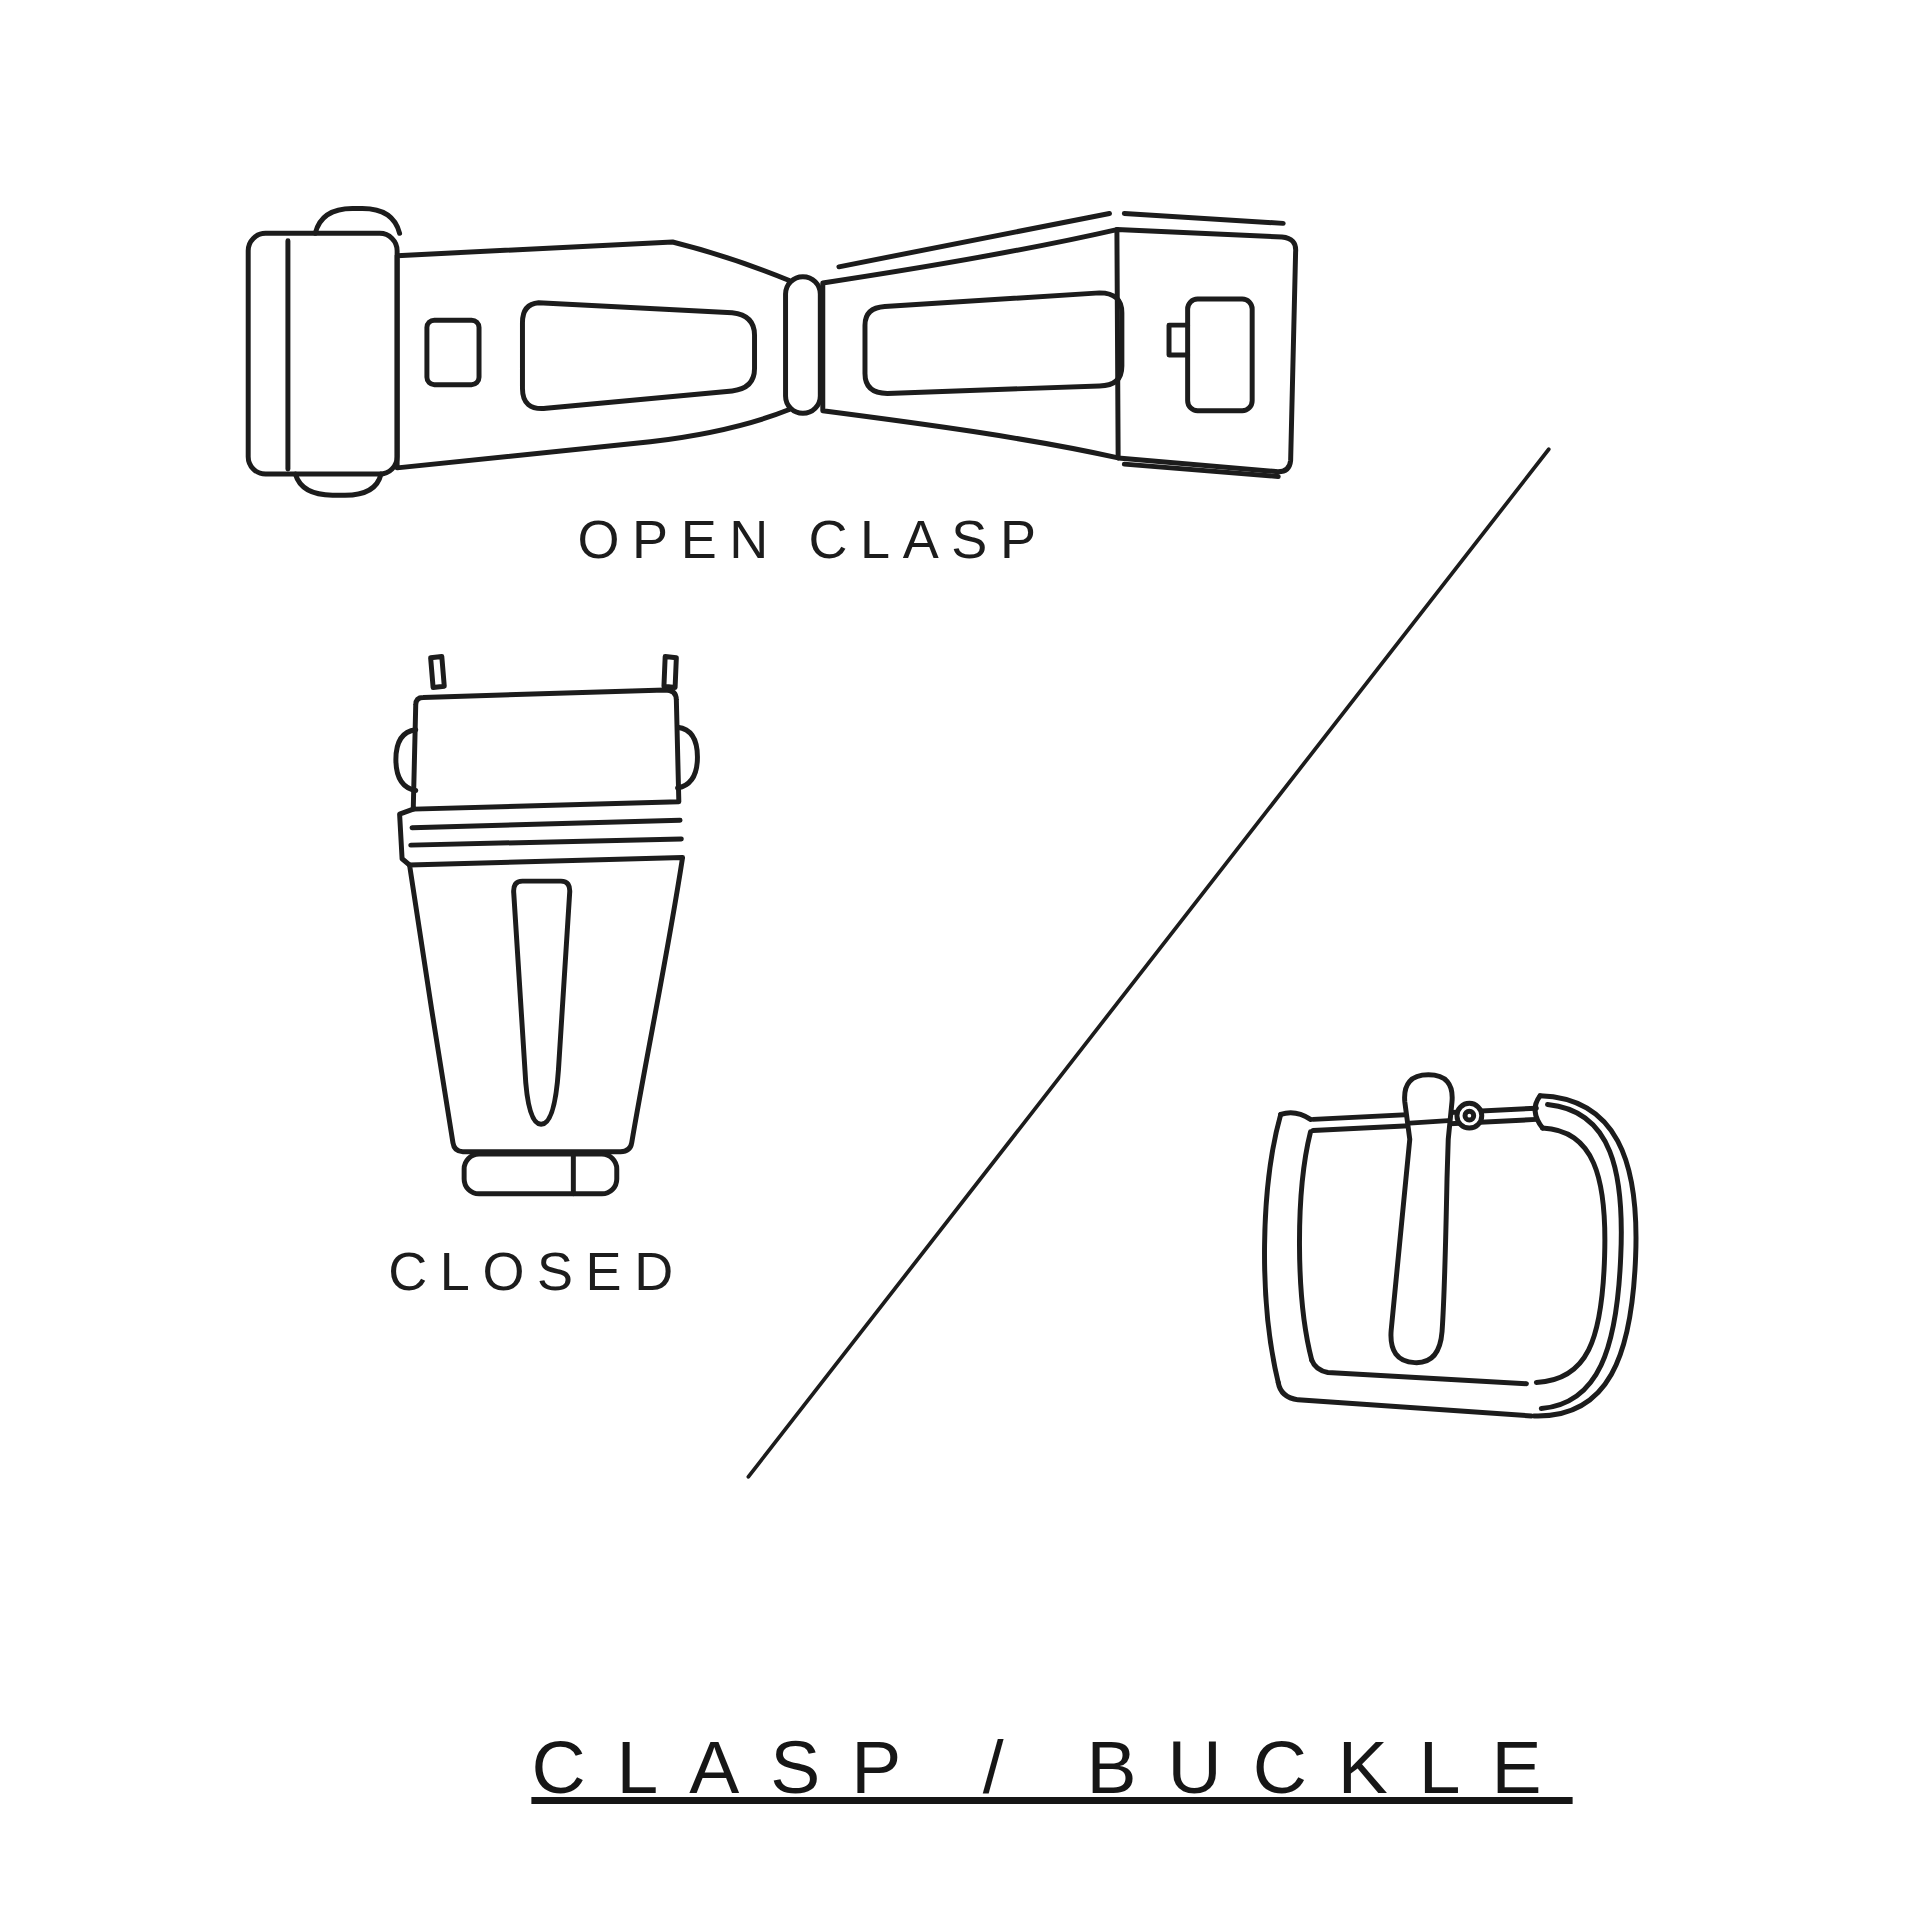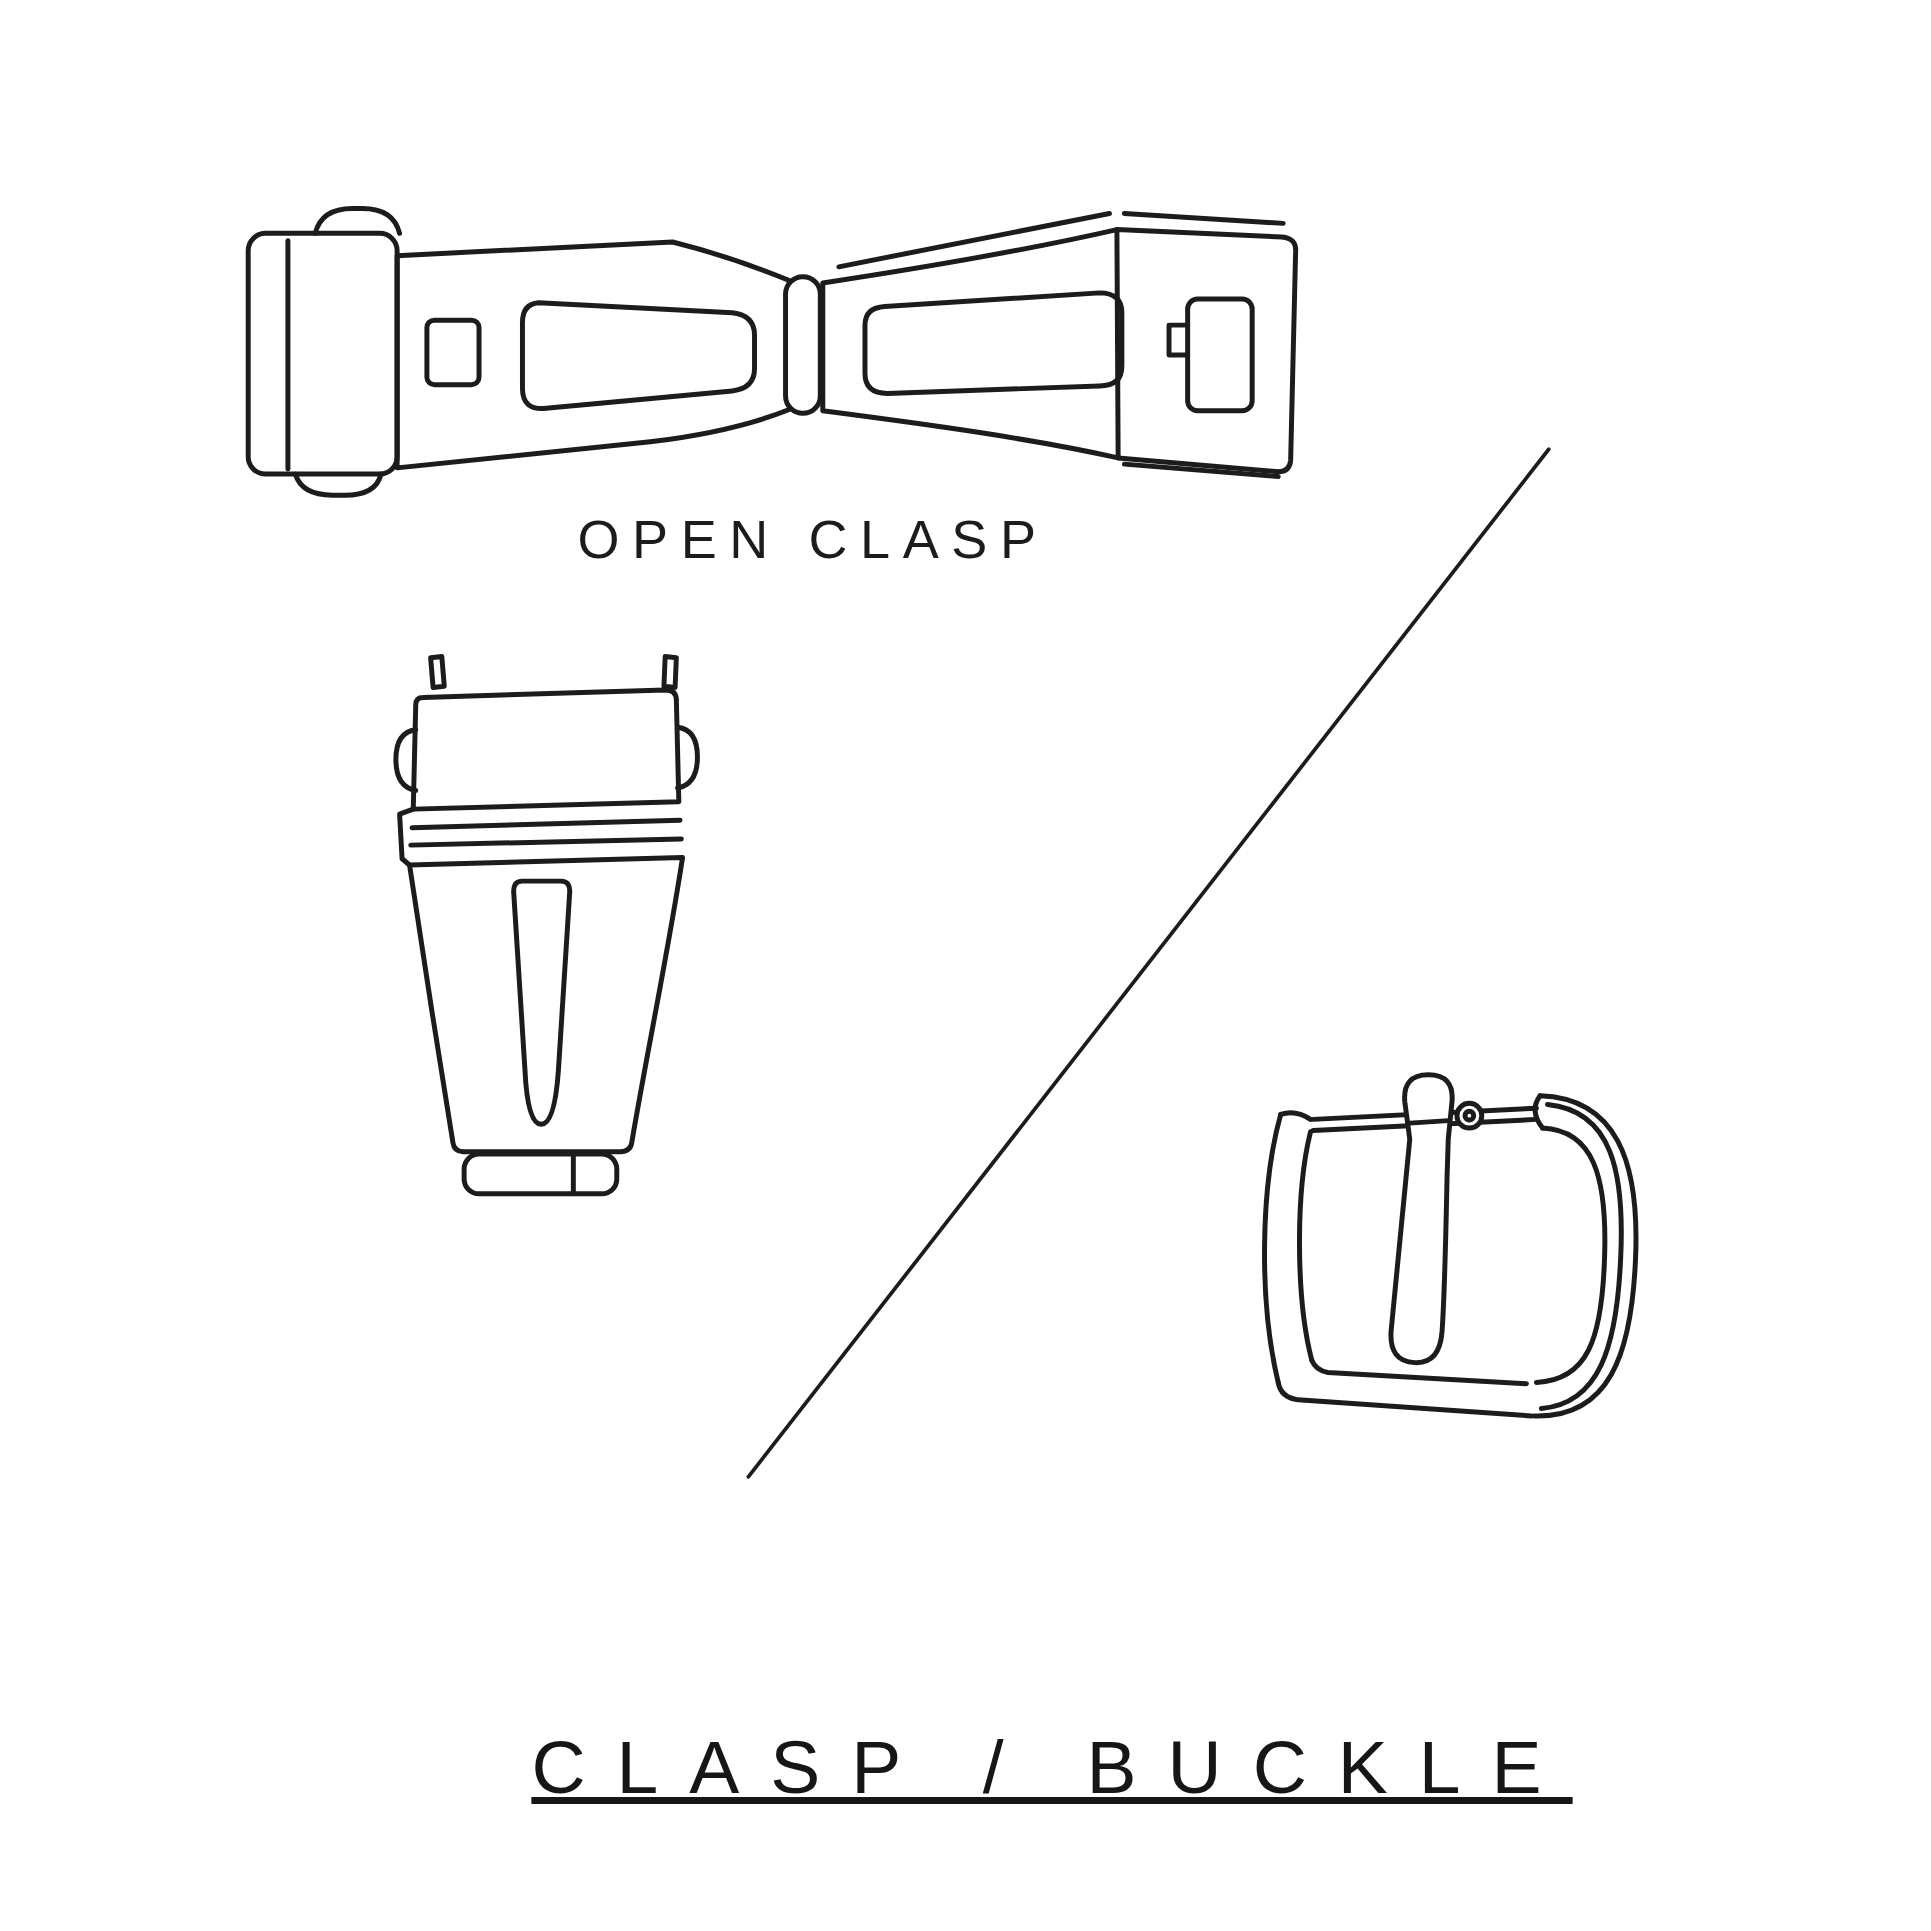--- a/index.html
+++ b/index.html
@@ -119,17 +119,18 @@
 
         <circle cx="1184" cy="899" r="10" fill="#ffffff"></circle>
         <circle cx="1184" cy="899" r="3.5"></circle>
       </g>
 
     </g>
   </svg>
 
   <div class="caption caption-open">OPEN CLASP</div>
 
+  <div class="caption caption-closed">CLOSED</div>
 
   <div class="title">CLASP / BUCKLE</div>
 
 </div>
 
 
 </body></html>

